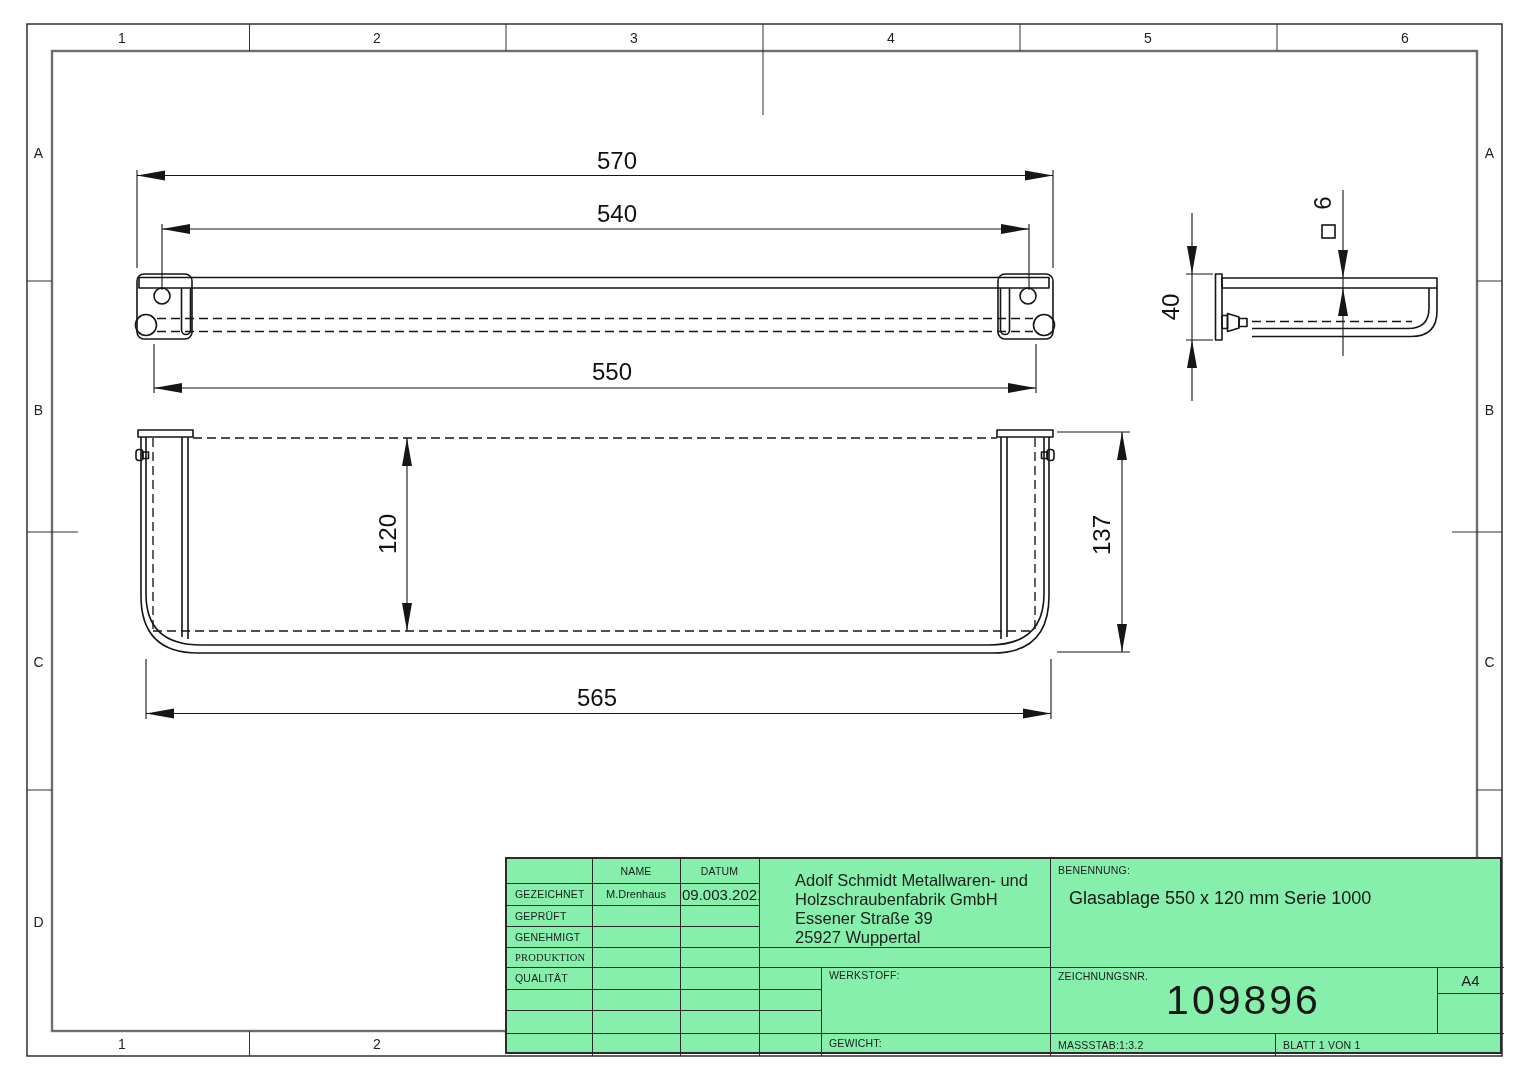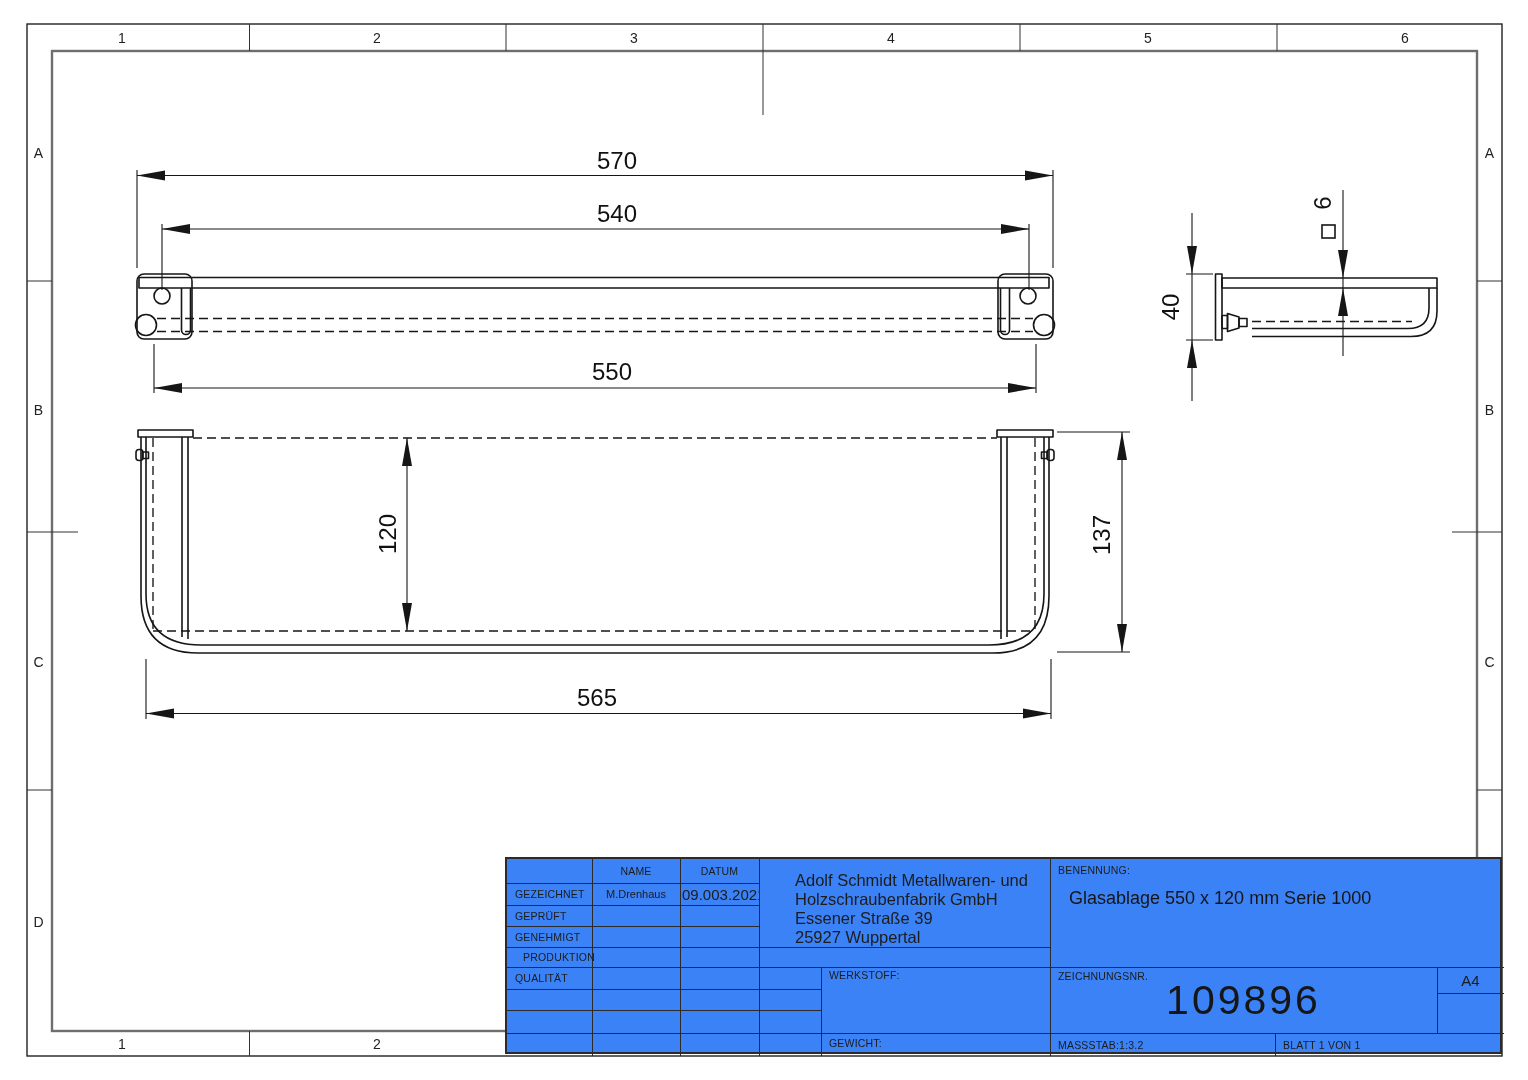--- a/index.html
+++ b/index.html
@@ -14,21 +14,21 @@
   .dash{stroke:#161616;stroke-width:1.35;fill:none;stroke-dasharray:9 5;}
   .arr {fill:#161616;stroke:none;}
   .frame-outer{stroke:#222;stroke-width:1.4;fill:none;}
   .frame-inner{stroke:#6e6e6e;stroke-width:2.4;fill:none;}
   .frame-thin {stroke:#333;stroke-width:1;fill:none;}
   .dtext{font:24px "Liberation Sans",sans-serif;fill:#111;}
   .gtext{font:14px "Liberation Sans",sans-serif;fill:#222;}
 
   
   #titleblock{position:absolute;left:505px;top:857px;width:997px;height:197px;
-              border:2px solid #2b2b2b;box-sizing:border-box;background:#3b82f6;}
+              border:2px solid #2b2b2b;box-sizing:border-box;background:#86efac;}
   .hl{position:absolute;height:1px;background:#2b2b2b;}
   .vl{position:absolute;width:1px;background:#2b2b2b;}
   .cell{position:absolute;display:flex;align-items:center;justify-content:center;
         color:#1c1c1c;overflow:hidden;white-space:nowrap;}
   .lab   {font-size:10.5px;letter-spacing:.2px;}
   .leftlab{justify-content:flex-start;padding-left:8px;box-sizing:border-box;}
   .small {font-size:11px;}
   .datev {font-size:15px;justify-content:flex-start;padding-left:2px;box-sizing:border-box;}
   .company{position:absolute;left:277px;top:12px;font-size:16.5px;line-height:19px;color:#1c1c1c;margin-left:11px;}
   .bigtitle{position:absolute;left:562px;top:26px;font-size:18px;line-height:27px;color:#161616;}
@@ -191,21 +191,21 @@
 
   <div class="cell lab" style="left:85px;top:0;width:88px;height:24px;">NAME</div>
   <div class="cell lab" style="left:173px;top:0;width:79px;height:24px;">DATUM</div>
 
   <div class="cell lab leftlab" style="left:0;top:24px;width:85px;height:22px;">GEZEICHNET</div>
   <div class="cell small" style="left:85px;top:24px;width:88px;height:22px;">M.Drenhaus</div>
   <div class="cell datev" style="left:173px;top:24px;width:79px;height:22px;">09.003.2021</div>
 
   <div class="cell lab leftlab" style="left:0;top:46px;width:85px;height:21px;">GEPRÜFT</div>
   <div class="cell lab leftlab" style="left:0;top:67px;width:85px;height:21px;">GENEHMIGT</div>
-  <div class="cell lab leftlab" style="left:8px;top:88px;width:85px;height:20px;">PRODUKTION</div>
+  <div class="cell lab leftlab" style="left:0;top:88px;width:85px;height:20px;font-family:Liberation Serif, serif;">PRODUKTION</div>
   <div class="cell lab leftlab" style="left:0;top:108px;width:85px;height:22px;">QUALITÄT</div>
 
   <div class="company">
     <div>Adolf Schmidt Metallwaren- und</div>
     <div>Holzschraubenfabrik GmbH</div>
     <div>Essener Straße 39</div>
     <div>25927 Wuppertal</div>
   </div>
 
   <div class="cell lab leftlab" style="left:314px;top:108px;width:160px;height:16px;padding-left:8px;">WERKSTOFF:</div>

